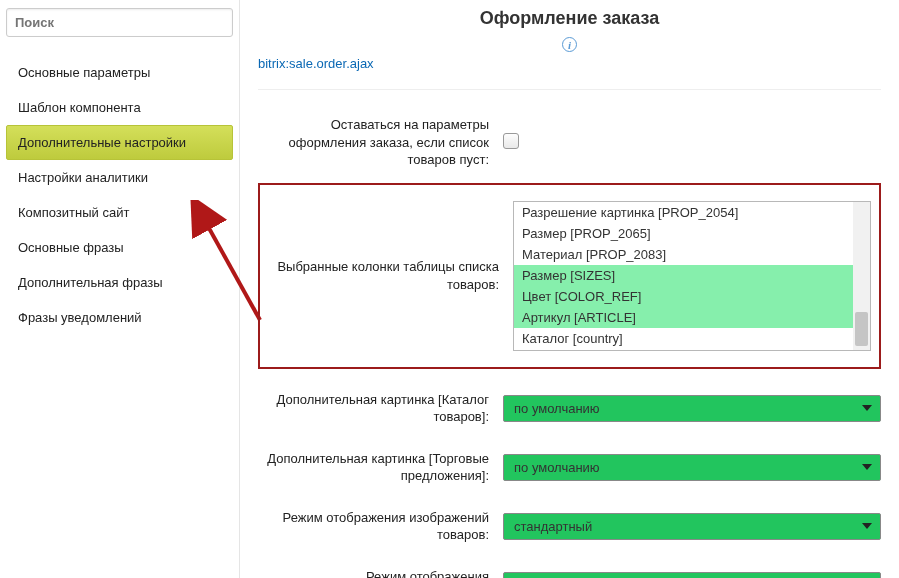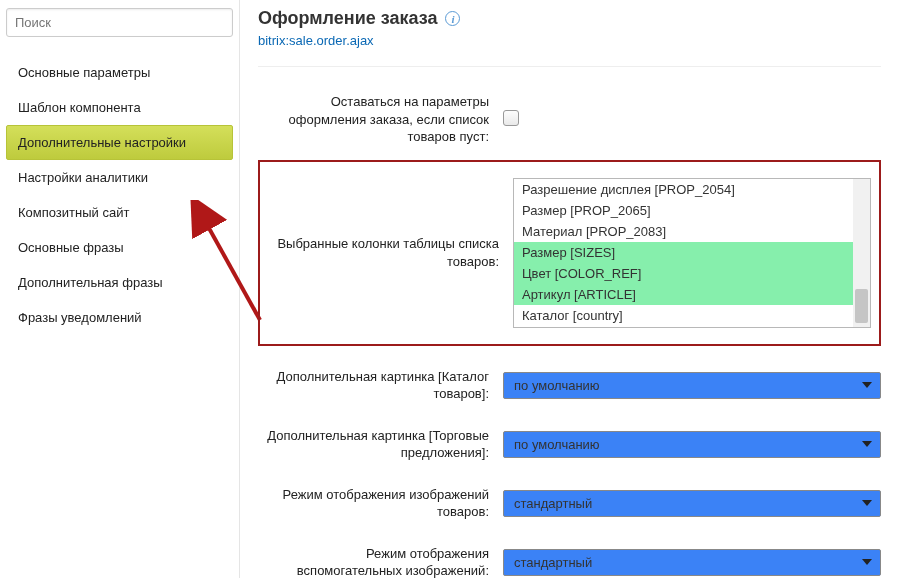--- a/index.html
+++ b/index.html
@@ -22,20 +22,21 @@
     margin-bottom: 10px;
   }
   .search-input {
     width: 100%;
     padding: 6px 8px;
     border: 1px solid #ccc;
     border-radius: 3px;
     font-size: 13px;
     color: #701a75;
     box-shadow: inset 0 1px 2px rgba(0,0,0,0.08);
+    font-weight: bold;
   }
   .nav-list { margin: 0; padding: 8px 0 0 0; list-style: none; }
   .nav-item {
     padding: 10px 12px;
     cursor: pointer;
     color: #222;
     font-size: 13px;
     border-radius: 2px;
   }
   .nav-item.active {
@@ -53,20 +54,21 @@
 
   .main {
     flex: 1;
     padding: 8px 18px 20px 18px;
     position: relative;
   }
   .title-row {
     display: flex;
     align-items: center;
     gap: 8px;
+    flex-direction: column;
   }
   .page-title {
     font-size: 18px;
     font-weight: bold;
     margin: 0;
   }
   .info-icon {
     width: 15px; height: 15px;
     border: 1px solid #5b9bd5;
     border-radius: 50%;
@@ -139,21 +141,21 @@
     background:#fff;
   }
   .ms-opt.selected { background: #86efac; }
 
   .select {
     width: 100%;
     border: 1px solid #888;
     border-radius: 2px;
     padding: 5px 28px 5px 10px;
     font-size: 13px;
-    background: #3b82f6;
+    background: #22c55e;
     position: relative;
     display: flex;
     align-items: flex-start;
   }
   .select .caret {
     position: absolute; right: 8px; top: 50%; transform: translateY(-50%);
   }
   .caret-svg { width:10px; height:6px; display:block; }
 </style>
 </head>
@@ -199,21 +201,21 @@
         <span class="checkbox"></span>
       </div>
     </div>
 
     <div class="highlight-box">
       <div class="form-row">
         <div class="form-label">Выбранные колонки таблицы списка товаров:</div>
         <div class="form-control">
           <div class="multiselect">
             <ul class="ms-list" id="ms-list">
-                <li class="ms-opt">Разрешение дисплея [PROP_2054]</li>
+                <li class="ms-opt">Разрешение картинка [PROP_2054]</li>
                 <li class="ms-opt">Размер [PROP_2065]</li>
                 <li class="ms-opt">Материал [PROP_2083]</li>
                 <li class="ms-opt selected">Размер [SIZES]</li>
                 <li class="ms-opt selected">Цвет [COLOR_REF]</li>
                 <li class="ms-opt selected">Артикул [ARTICLE]</li>
                 <li class="ms-opt">Каталог [country]</li>
               </ul>
             <div class="ms-track">
               <div class="ms-thumb"></div>
             </div>

